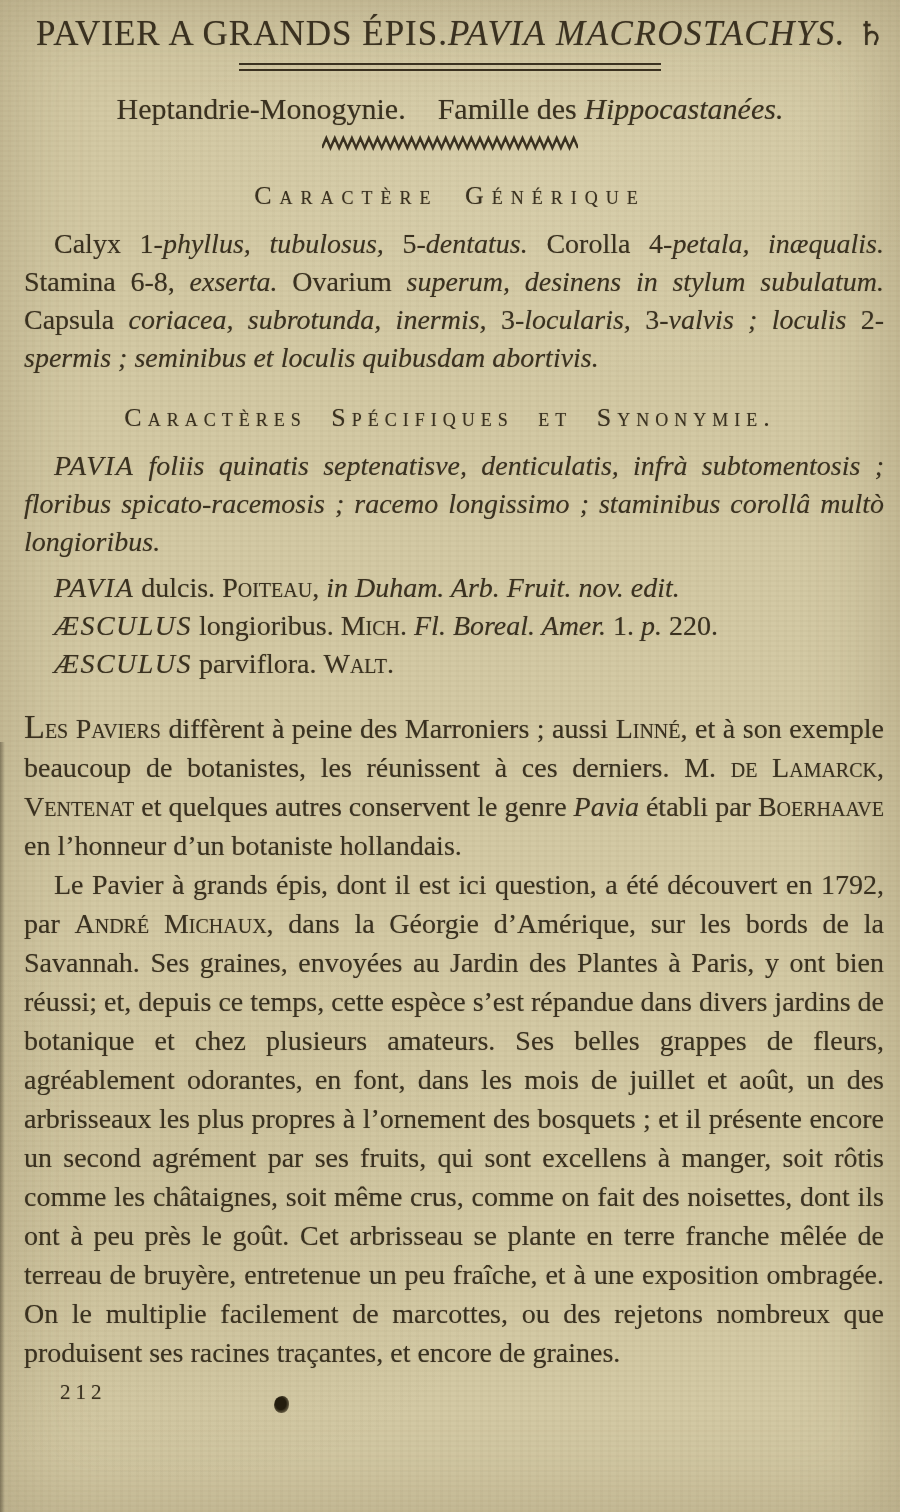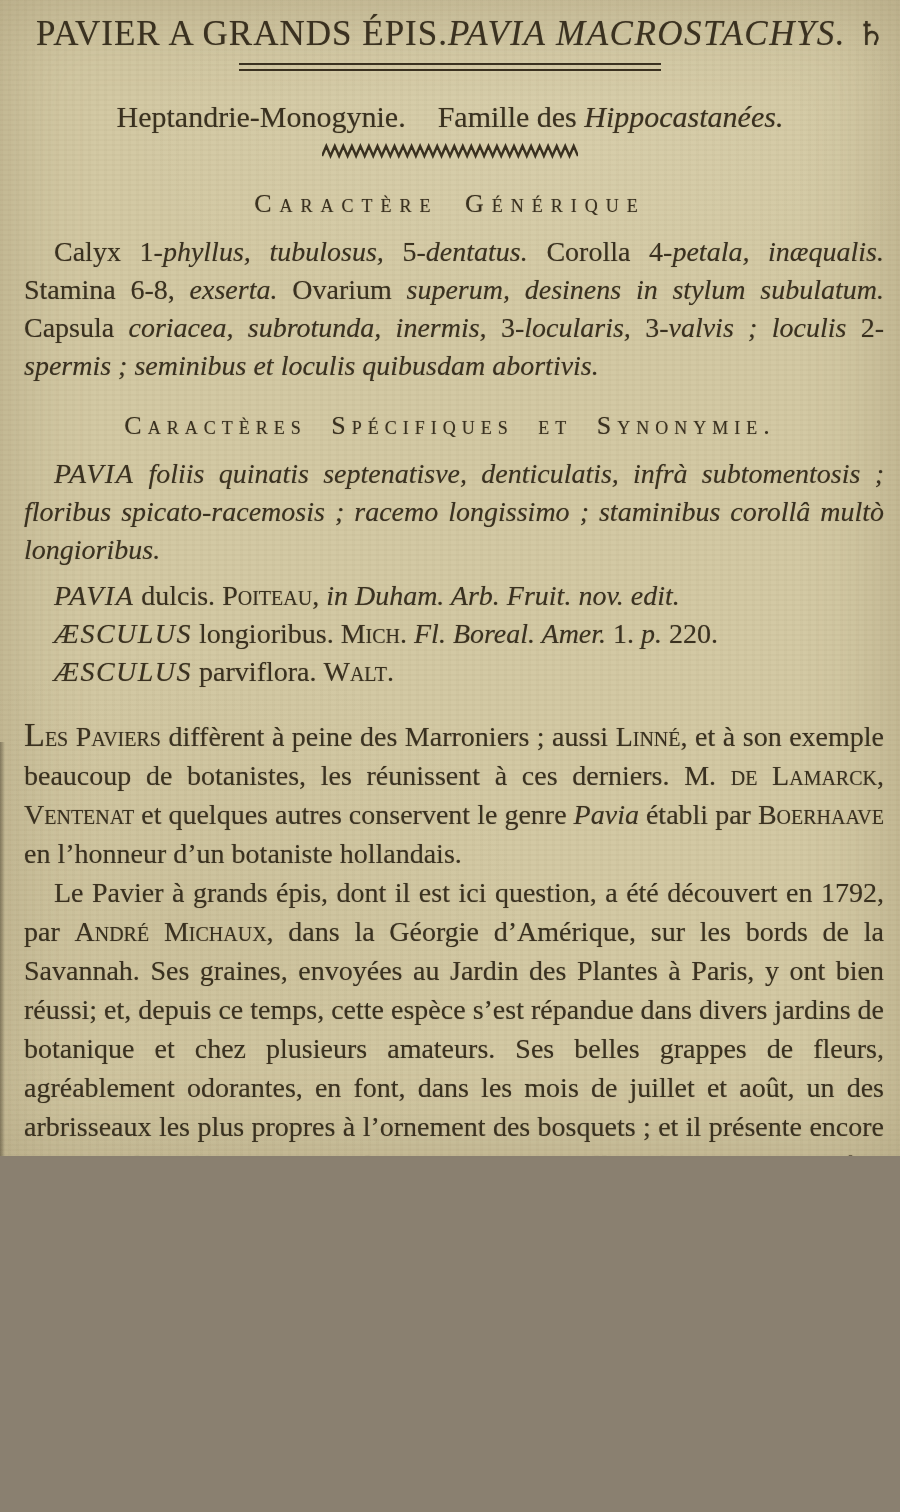--- a/index.html
+++ b/index.html
@@ -1,18 +1,18 @@
 <!DOCTYPE html>
 <html lang="fr"><head>
 <meta charset="utf-8">
 <style>
   html,body{margin:0;padding:0;background:#8a8070;}
   .page{
     position:relative;
-    width:900px;height:1156px;
+    width:900px;height:1512px;
     margin:0 auto;
     overflow:hidden;
     box-sizing:border-box;
     background:
       radial-gradient(ellipse 600px 300px at 60% 12%, rgba(255,250,230,.10), transparent 70%),
       radial-gradient(ellipse 500px 400px at 20% 80%, rgba(120,104,66,.08), transparent 70%),
       repeating-linear-gradient(0deg, rgba(122,107,70,.045) 0 2px, rgba(0,0,0,0) 2px 5px),
       repeating-linear-gradient(90deg, rgba(122,107,70,.035) 0 3px, rgba(0,0,0,0) 3px 8px),
       #d3c9a4;
     box-shadow:inset 0 0 90px rgba(105,90,55,.30);
@@ -30,21 +30,21 @@
   .life-symbol{
     font-style:normal;font-size:33px;margin-left:10px;
     font-family:"Liberation Serif","DejaVu Sans",serif;
   }
   .double-rule{
     width:422px;height:4px;margin:9px auto 0;
     border-top:2.6px solid #3a3120;border-bottom:2px solid #3a3120;
     box-sizing:content-box;
   }
   .classification-row{
-    margin-top:28px;text-align:center;font-size:30px;line-height:36px;
+    margin-top:20px;text-align:center;font-size:30px;line-height:36px;
   }
   .classification-row .gap{display:inline-block;width:32px;}
   .family-name{font-style:italic;}
   .squiggle-wrap{margin-top:8px;text-align:center;height:18px;}
   .section-heading{
     text-align:center;
     font-variant:small-caps;
     font-size:26px;line-height:30px;
     letter-spacing:8px;word-spacing:12px;
   }

